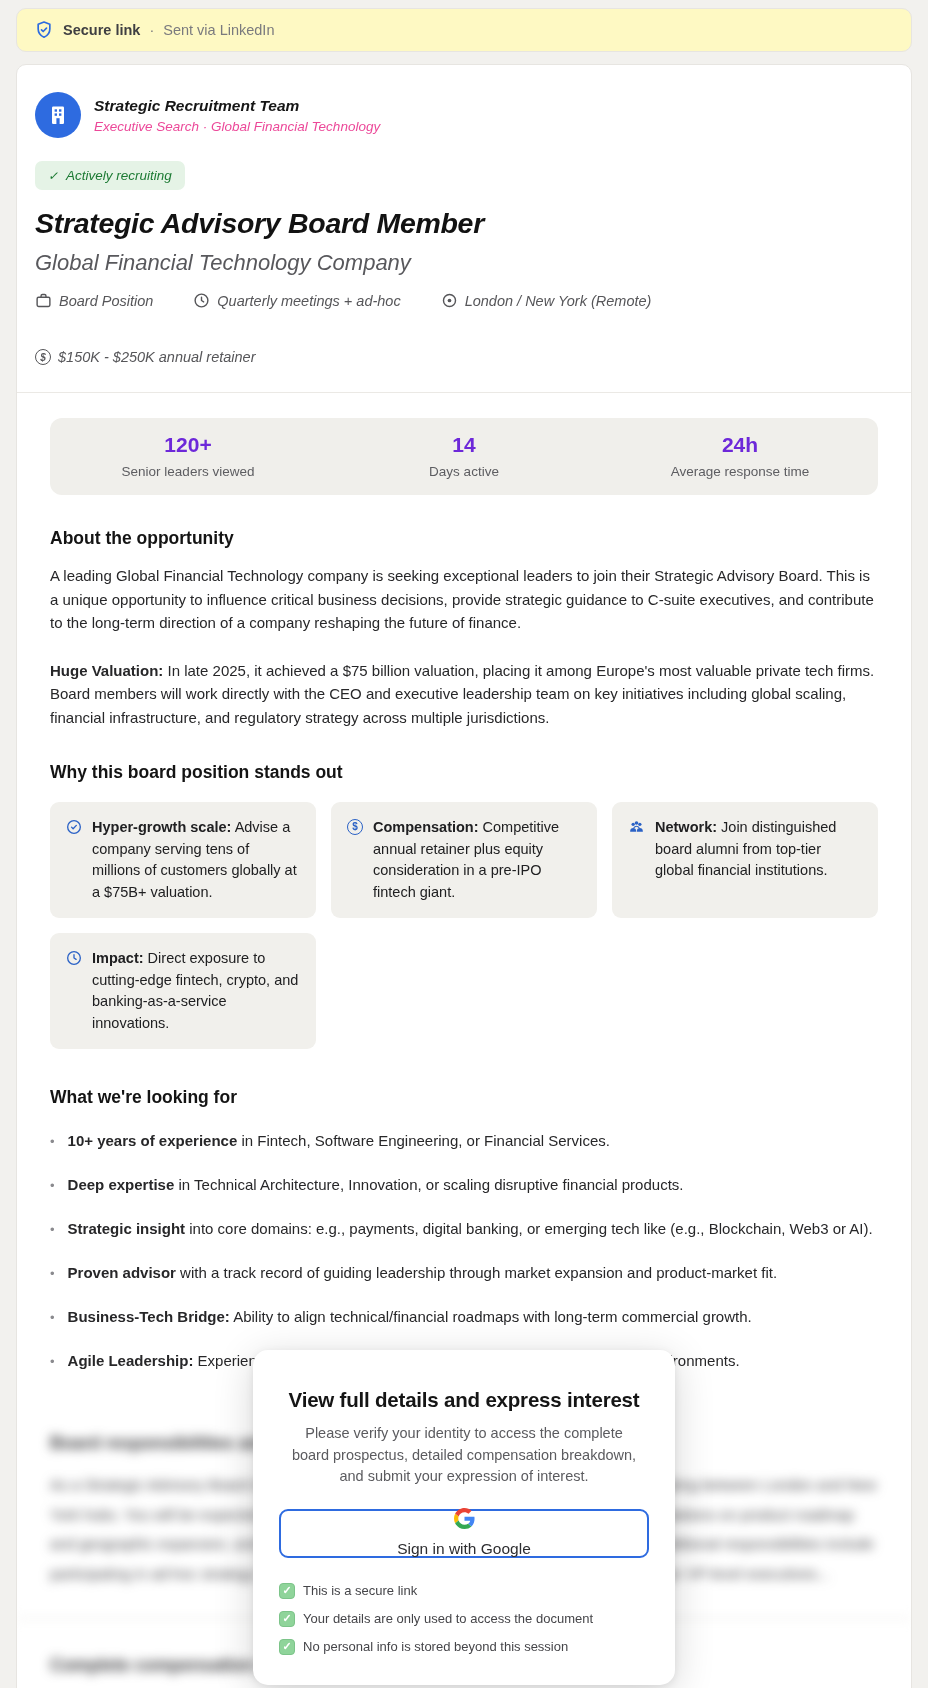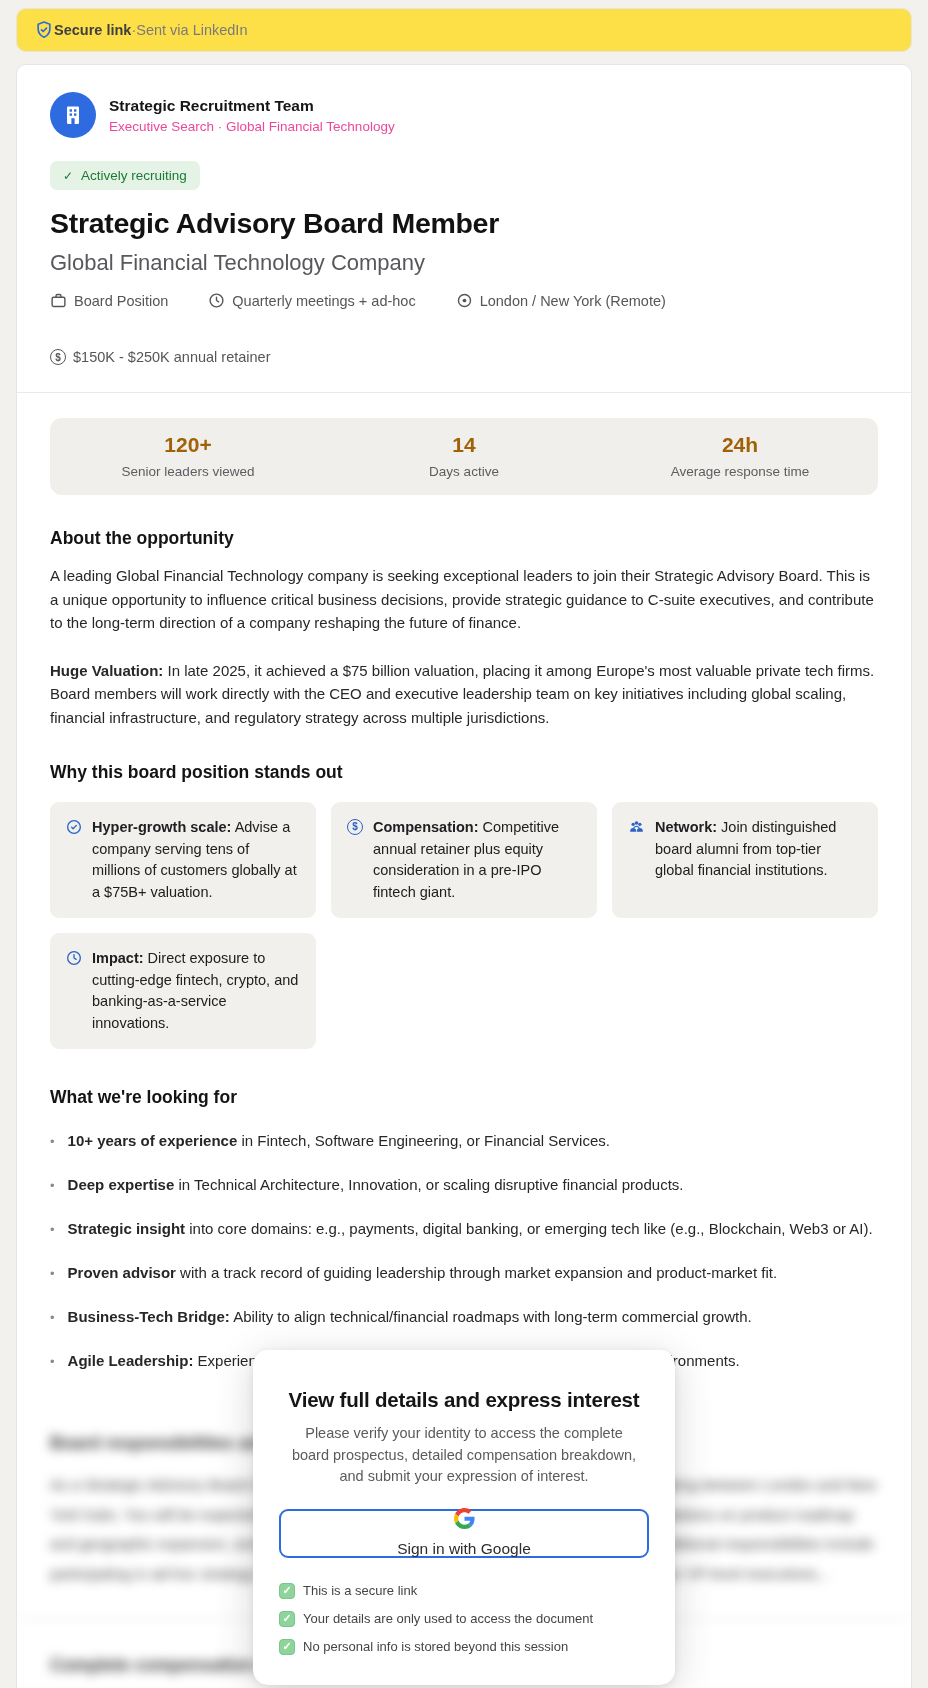--- a/index.html
+++ b/index.html
@@ -9,41 +9,42 @@
     overflow: hidden;
     position: relative;
     background: #f2f1ee;
     font-family: "Liberation Sans", sans-serif;
     color: #1c1c1e;
   }
 
   
   .secure-bar {
     margin: 8px 16px 0;
-    background: #fde047;
+    background: #fef9c3;
     border: 1px solid #e7e5e1;
     border-radius: 10px;
     padding: 11px 17px;
     display: flex;
     align-items: center;
+    gap: 9px;
   }
   .secure-bar .label { font-weight: bold; font-size: 14.5px; color: #3f3f42; }
   .secure-bar .sep, .secure-bar .via { font-size: 14.5px; color: #7a7a7e; }
 
   
   .main-card {
     margin: 12px 16px 0;
     background: #fff;
     border: 1px solid #e7e5e1;
     border-radius: 10px;
     padding-top: 27px;
     height: 1700px;
     overflow: hidden;
   }
-  .pad { padding-left: 33px; padding-right: 33px; }
+  .pad { padding-left: 18px; padding-right: 33px; font-style: italic; }
 
   .company-row { display: flex; align-items: center; gap: 13px; }
   .avatar {
     width: 46px; height: 46px; border-radius: 50%;
     background: #2e6be0;
     display: flex; align-items: center; justify-content: center;
     flex-shrink: 0;
   }
   .company-name { font-size: 15.5px; font-weight: bold; color: #161616; }
   .company-sub { font-size: 13.5px; color: #ec4899; margin-top: 4px; }
@@ -71,21 +72,21 @@
 
   
   .stats {
     margin: 25px 33px 0;
     background: #f0efeb;
     border-radius: 12px;
     display: flex;
     padding: 15px 0 16px;
   }
   .stat { flex: 1; text-align: center; }
-  .stat-value { font-size: 21px; font-weight: bold; color: #a16207; }
+  .stat-value { font-size: 21px; font-weight: bold; color: #6d28d9; }
   .stat-label { font-size: 13.5px; color: #5d5d61; margin-top: 7px; }
 
   
   .section-h { font-size: 17.5px; font-weight: bold; color: #141414; margin: 33px 33px 0; }
   .para { font-size: 15px; line-height: 23.5px; color: #272729; margin: 15px 33px 0; }
   .para .lead { font-weight: bold; }
 
   .cards { display: grid; grid-template-columns: repeat(3, 1fr); gap: 15px; margin: 19px 33px 0; }
   .card {
     background: #f1f0ec; border-radius: 9px; padding: 15px 16px;

